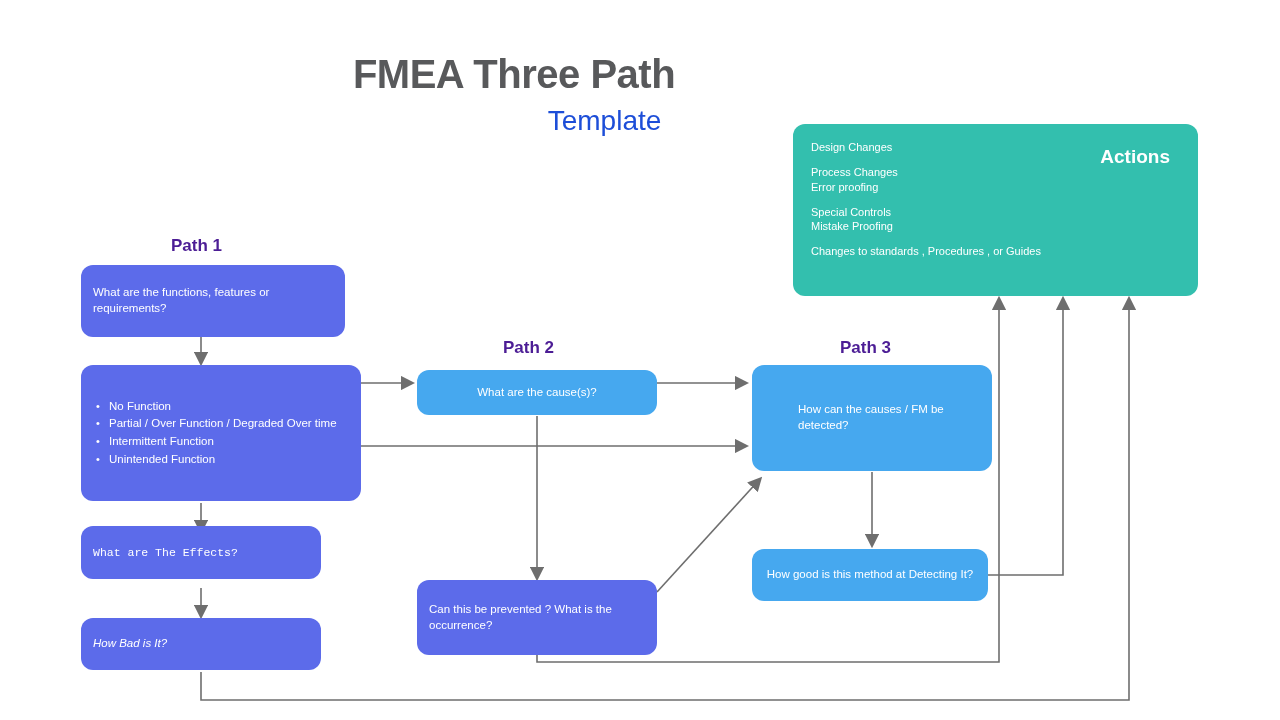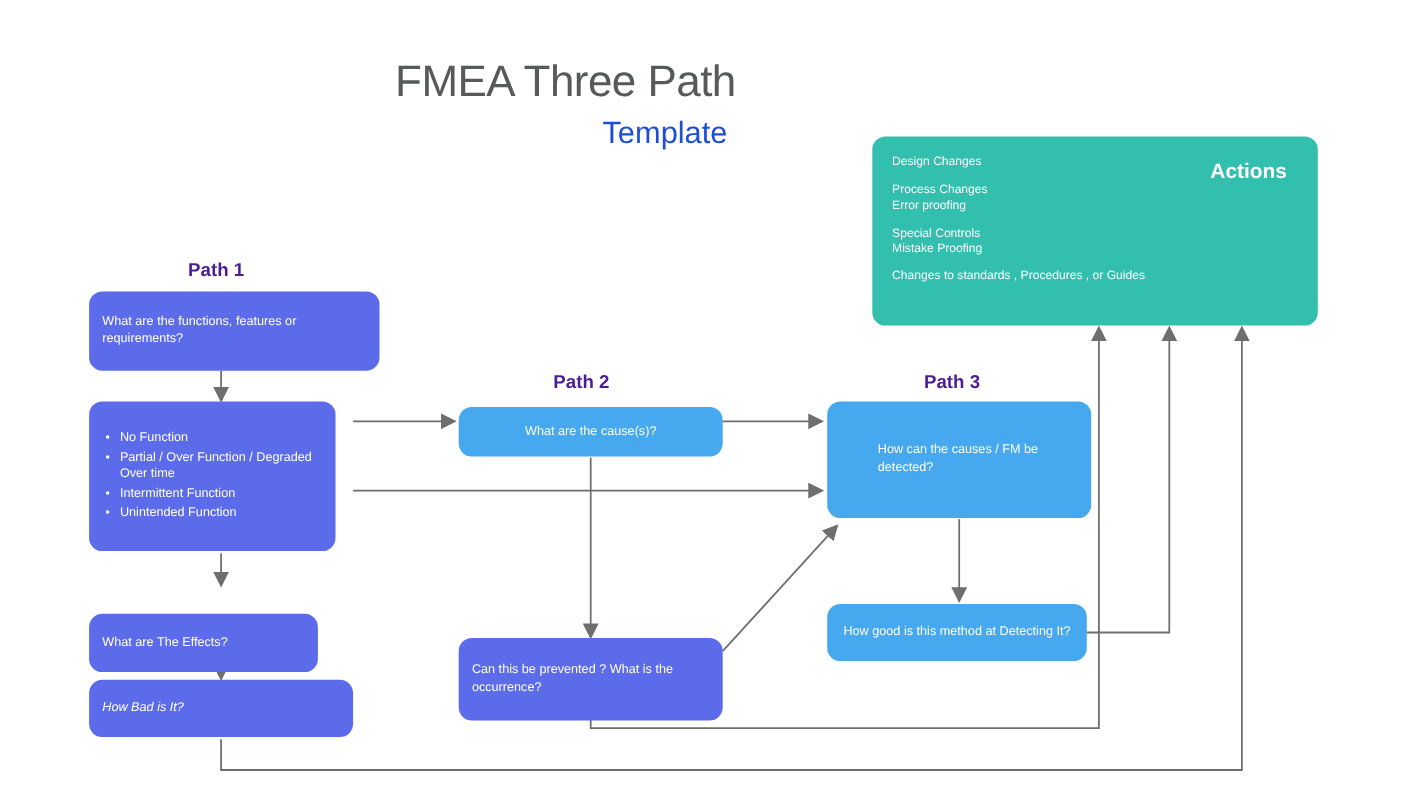--- a/index.html
+++ b/index.html
@@ -27,21 +27,21 @@
     height: 720px;
     pointer-events: none;
   }
   .title {
     position: absolute;
     left: 0;
     top: 52px;
     width: 1028px;
     text-align: center;
     font-size: 40px;
-    font-weight: normal;
+    font-weight: bold;
     color: #58595b;
     letter-spacing: -0.5px;
   }
   .subtitle {
     position: absolute;
     left: 0;
     top: 105px;
     width: 1209px;
     text-align: center;
     font-size: 28px;
@@ -148,30 +148,30 @@
   </svg>
 
   <div class="path-label" style="left:171px; top:236px;">Path 1</div>
   <div class="path-label" style="left:503px; top:338px;">Path 2</div>
   <div class="path-label" style="left:840px; top:338px;">Path 3</div>
 
   <div class="node purple" style="left:81px; top:265px; width:264px; height:72px;">
     <span>What are the functions, features or requirements?</span>
   </div>
 
-  <div class="node purple" style="left:81px; top:365px; width:224px; height:136px;">
+  <div class="node purple" style="left:81px; top:365px; width:280px; height:136px;">
     <ul>
       <li>No Function</li>
       <li>Partial / Over Function / Degraded Over time</li>
       <li>Intermittent  Function</li>
       <li>Unintended  Function</li>
     </ul>
   </div>
 
-  <div class="node purple" style="left:81px; top:558px; width:208px; height:53px;">
+  <div class="node purple" style="left:81px; top:526px; width:240px; height:53px;font-family:Liberation Mono, monospace;">
     <span>What are The Effects?</span>
   </div>
 
   <div class="node purple" style="left:81px; top:618px; width:240px; height:52px;font-style:italic;">
     <span>How Bad is It?</span>
   </div>
 
   <div class="node blue" style="left:417px; top:370px; width:240px; height:45px;">
     <span>What are the cause(s)?</span>
   </div>

